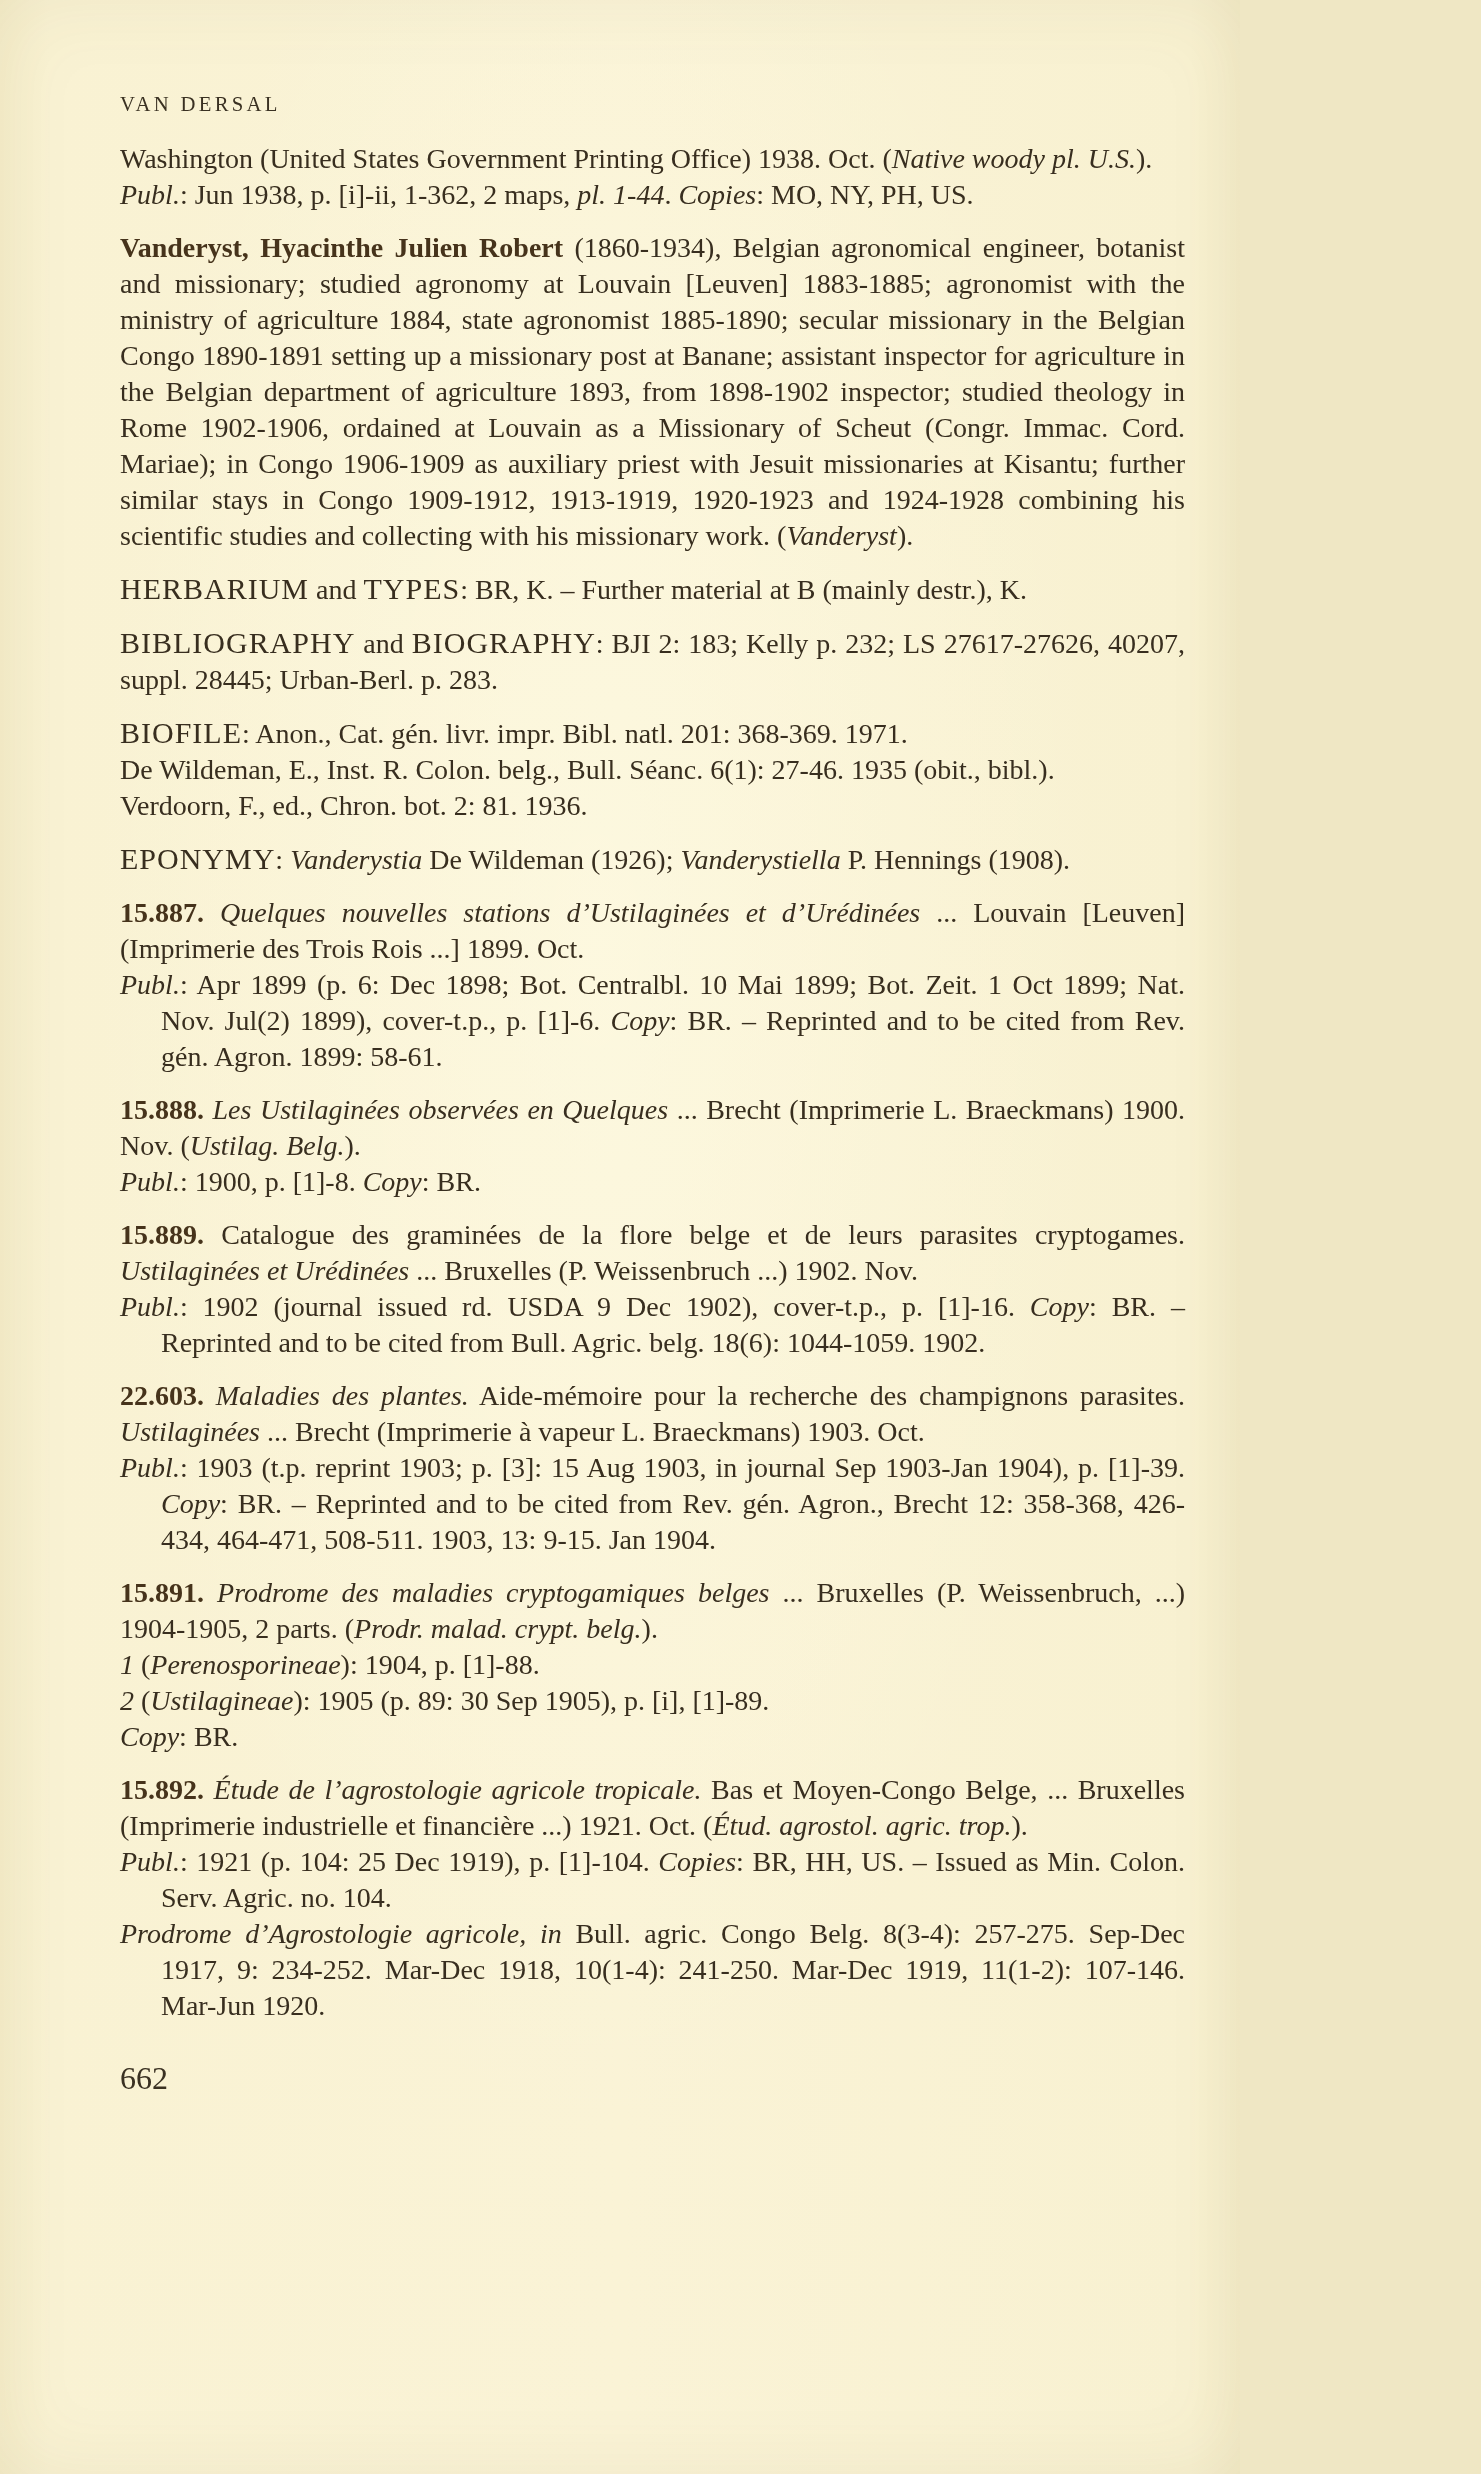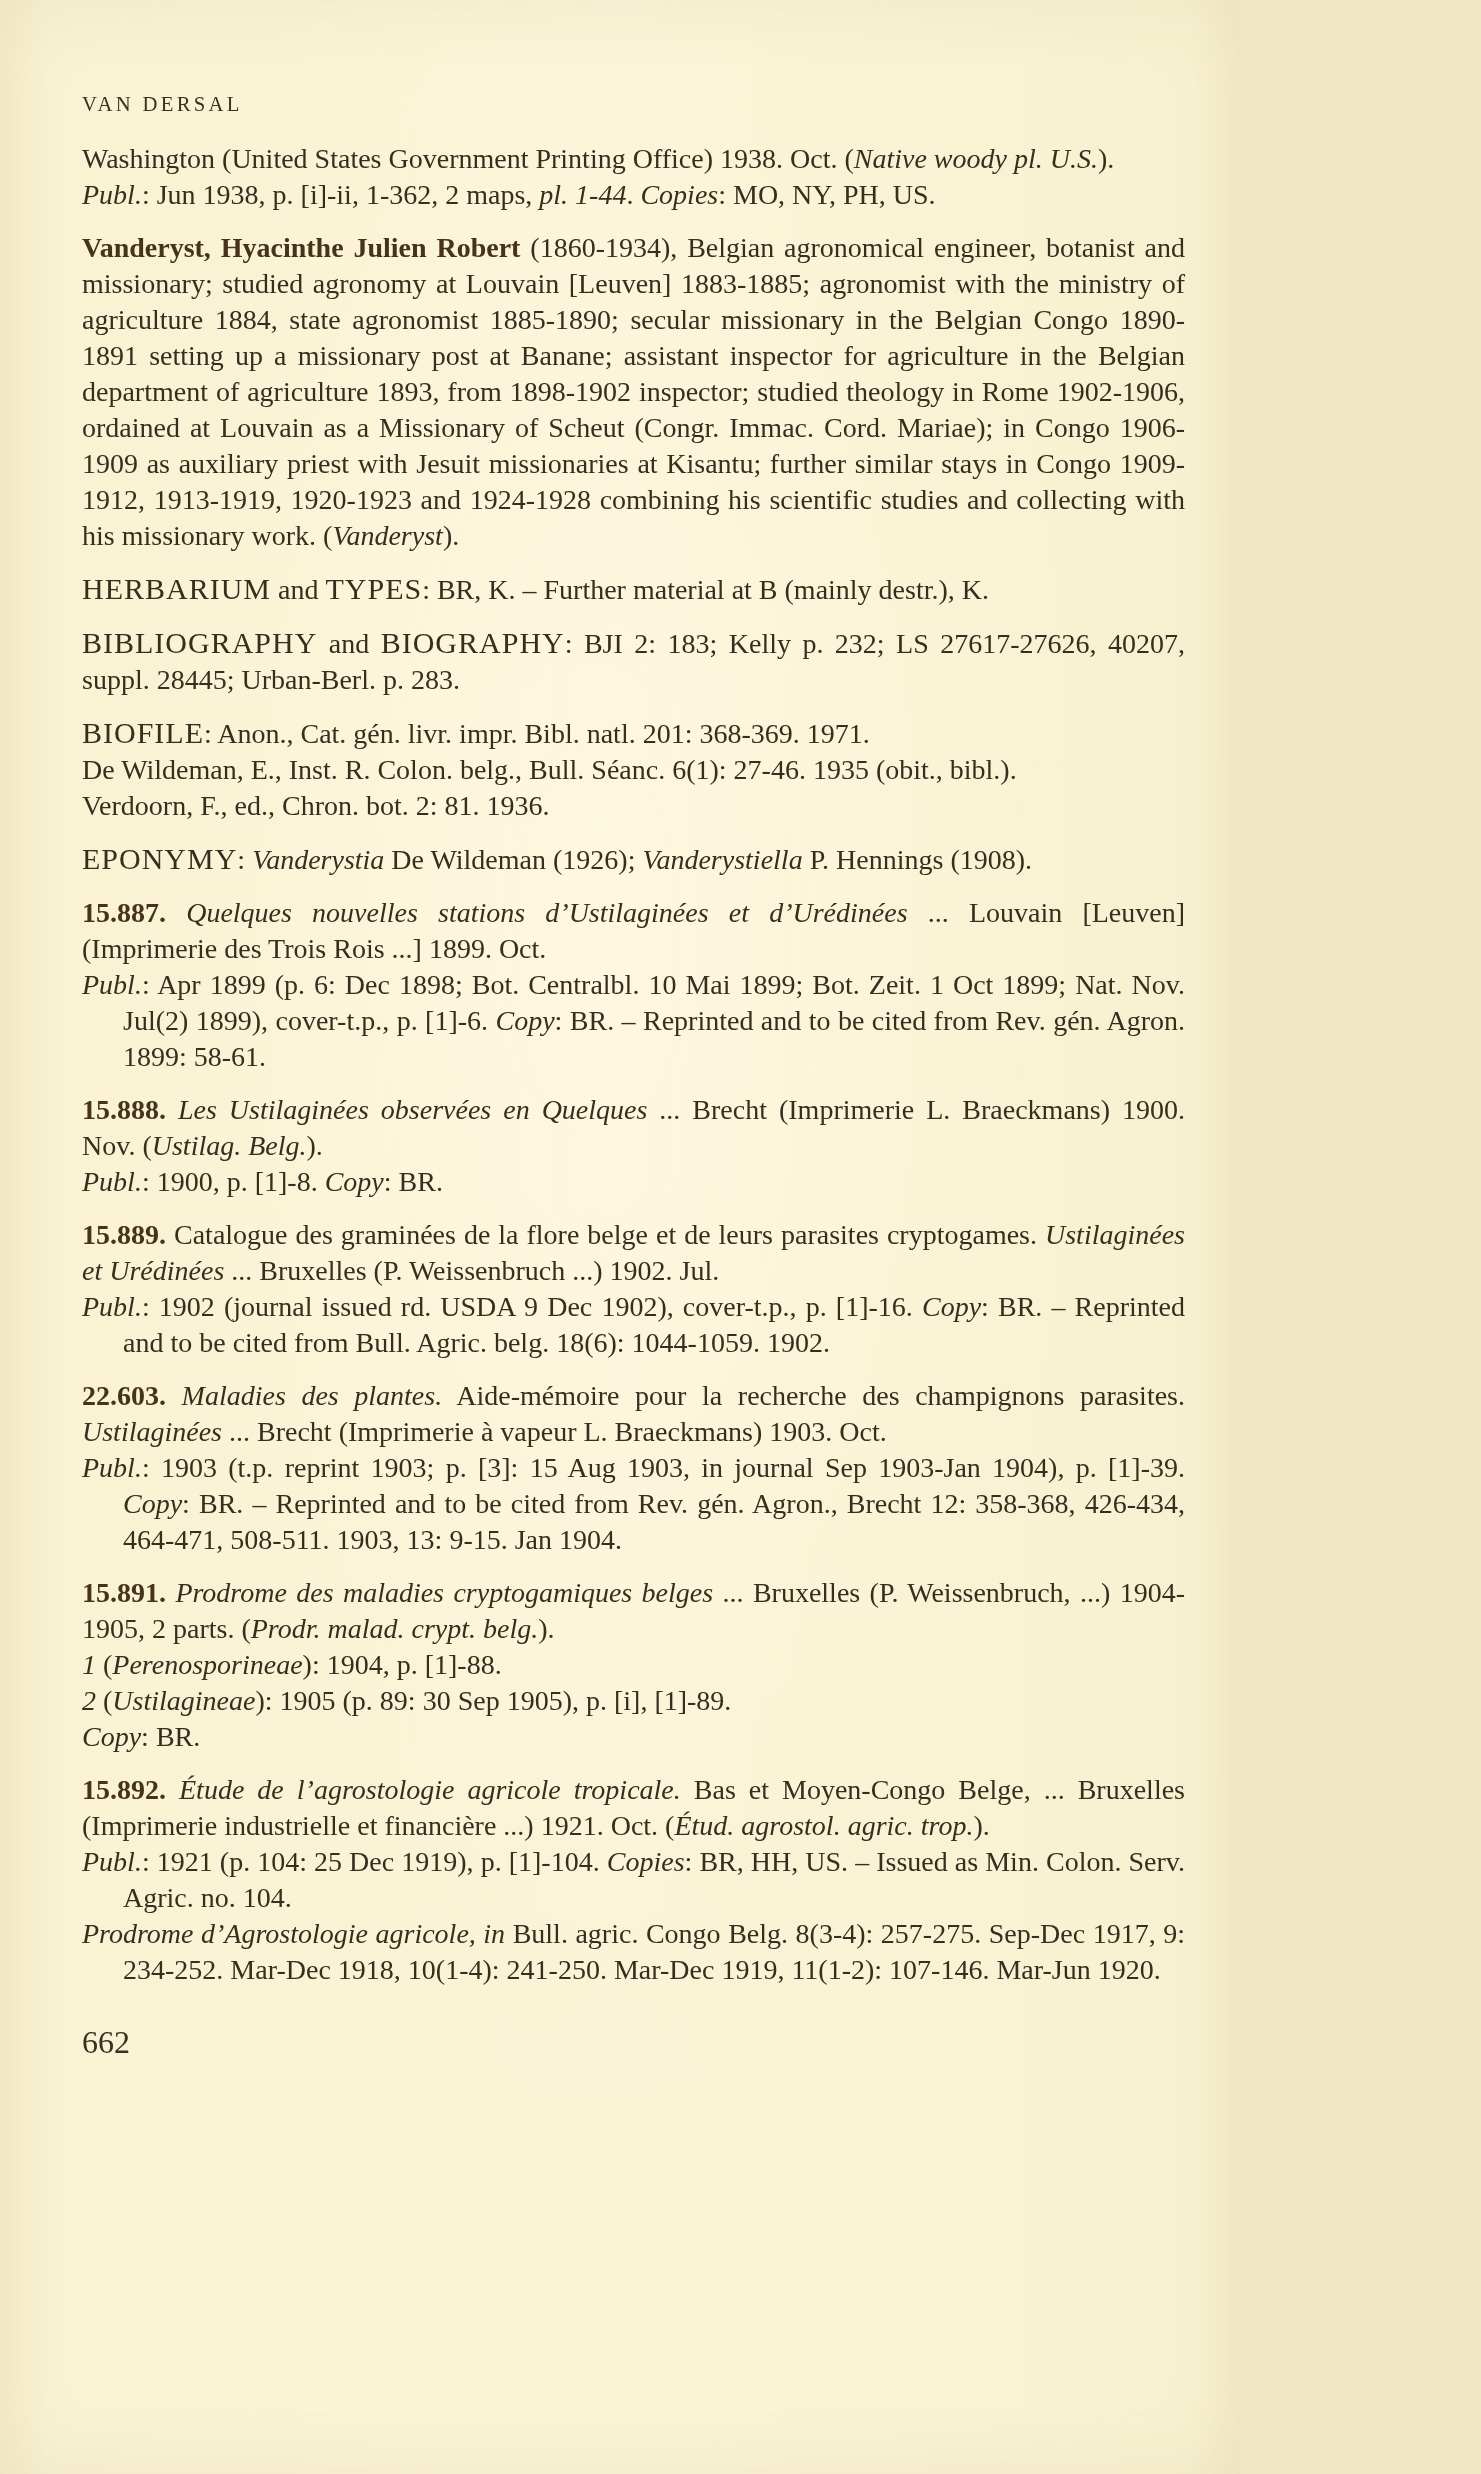--- a/index.html
+++ b/index.html
@@ -4,21 +4,21 @@
 <style>
   html, body { margin: 0; padding: 0; }
   body {
     width: 1482px; height: 2475px;
     font-family: "Liberation Serif", "DejaVu Serif", serif;
     background: #efe7c4;
   }
   .page {
     box-sizing: border-box;
     width: 1240px; height: 2475px;
-    padding: 93px 55px 40px 82px;
+    padding: 93px 55px 40px 120px;
     background:
       radial-gradient(ellipse at 48% 38%, rgba(255,252,230,0.55) 0%, rgba(255,252,230,0) 55%),
       linear-gradient(90deg, #f6eecb 0%, #f9f2d3 4%, #faf3d6 50%, #f8f1d1 96%, #f4ecc9 100%);
     background-color: #f9f2d3;
     color: #382e1f;
     box-shadow: inset 0 0 80px rgba(120,100,50,0.08);
     overflow: hidden;
   }
   .running-head {
     font-size: 20.7px;
@@ -70,21 +70,21 @@
       </div>
       <div class="section">
         <p class="blk para"><span class="seg-b">15.887. </span><span class="seg-i">Quelques nouvelles stations d’Ustilaginées et d’Urédinées</span><span class="seg-r"> ... Louvain [Leuven] (Imprimerie des Trois Rois ...] 1899. Oct.</span></p>
         <p class="blk publ"><span class="seg-i">Publ.</span><span class="seg-r">: Apr 1899 (p. 6: Dec 1898; Bot. Centralbl. 10 Mai 1899; Bot. Zeit. 1 Oct 1899; Nat. Nov. Jul(2) 1899), cover-t.p., p. [1]-6. </span><span class="seg-i">Copy</span><span class="seg-r">: BR. – Reprinted and to be cited from Rev. gén. Agron. 1899: 58-61.</span></p>
       </div>
       <div class="section">
         <p class="blk para"><span class="seg-b">15.888. </span><span class="seg-i">Les Ustilaginées observées en Quelques</span><span class="seg-r"> ... Brecht (Imprimerie L. Braeckmans) 1900. Nov. (</span><span class="seg-i">Ustilag. Belg.</span><span class="seg-r">).</span></p>
         <p class="blk publ"><span class="seg-i">Publ.</span><span class="seg-r">: 1900, p. [1]-8. </span><span class="seg-i">Copy</span><span class="seg-r">: BR.</span></p>
       </div>
       <div class="section">
-        <p class="blk para"><span class="seg-b">15.889. </span><span class="seg-r">Catalogue des graminées de la flore belge et de leurs parasites cryptogames. </span><span class="seg-i">Ustilaginées et Urédinées</span><span class="seg-r"> ... Bruxelles (P. Weissenbruch ...) 1902. Jul.</span></p>
+        <p class="blk para"><span class="seg-b">15.889. </span><span class="seg-r">Catalogue des graminées de la flore belge et de leurs parasites cryptogames. </span><span class="seg-i">Ustilaginées et Urédinées</span><span class="seg-r"> ... Bruxelles (P. Weissenbruch ...) 1902. Nov.</span></p>
         <p class="blk publ"><span class="seg-i">Publ.</span><span class="seg-r">: 1902 (journal issued rd. USDA 9 Dec 1902), cover-t.p., p. [1]-16. </span><span class="seg-i">Copy</span><span class="seg-r">: BR. – Reprinted and to be cited from Bull. Agric. belg. 18(6): 1044-1059. 1902.</span></p>
       </div>
       <div class="section">
         <p class="blk para"><span class="seg-b">22.603. </span><span class="seg-i">Maladies des plantes.</span><span class="seg-r"> Aide-mémoire pour la recherche des champignons parasites. </span><span class="seg-i">Ustilaginées</span><span class="seg-r"> ... Brecht (Imprimerie à vapeur L. Braeckmans) 1903. Oct.</span></p>
         <p class="blk publ"><span class="seg-i">Publ.</span><span class="seg-r">: 1903 (t.p. reprint 1903; p. [3]: 15 Aug 1903, in journal Sep 1903-Jan 1904), p. [1]-39. </span><span class="seg-i">Copy</span><span class="seg-r">: BR. – Reprinted and to be cited from Rev. gén. Agron., Brecht 12: 358-368, 426-434, 464-471, 508-511. 1903, 13: 9-15. Jan 1904.</span></p>
       </div>
       <div class="section">
         <p class="blk para"><span class="seg-b">15.891. </span><span class="seg-i">Prodrome des maladies cryptogamiques belges</span><span class="seg-r"> ... Bruxelles (P. Weissenbruch, ...) 1904-1905, 2 parts. (</span><span class="seg-i">Prodr. malad. crypt. belg.</span><span class="seg-r">).</span></p>
         <p class="blk para"><span class="seg-i">1</span><span class="seg-r"> (</span><span class="seg-i">Perenosporineae</span><span class="seg-r">): 1904, p. [1]-88.</span></p>
         <p class="blk para"><span class="seg-i">2</span><span class="seg-r"> (</span><span class="seg-i">Ustilagineae</span><span class="seg-r">): 1905 (p. 89: 30 Sep 1905), p. [i], [1]-89.</span></p>

